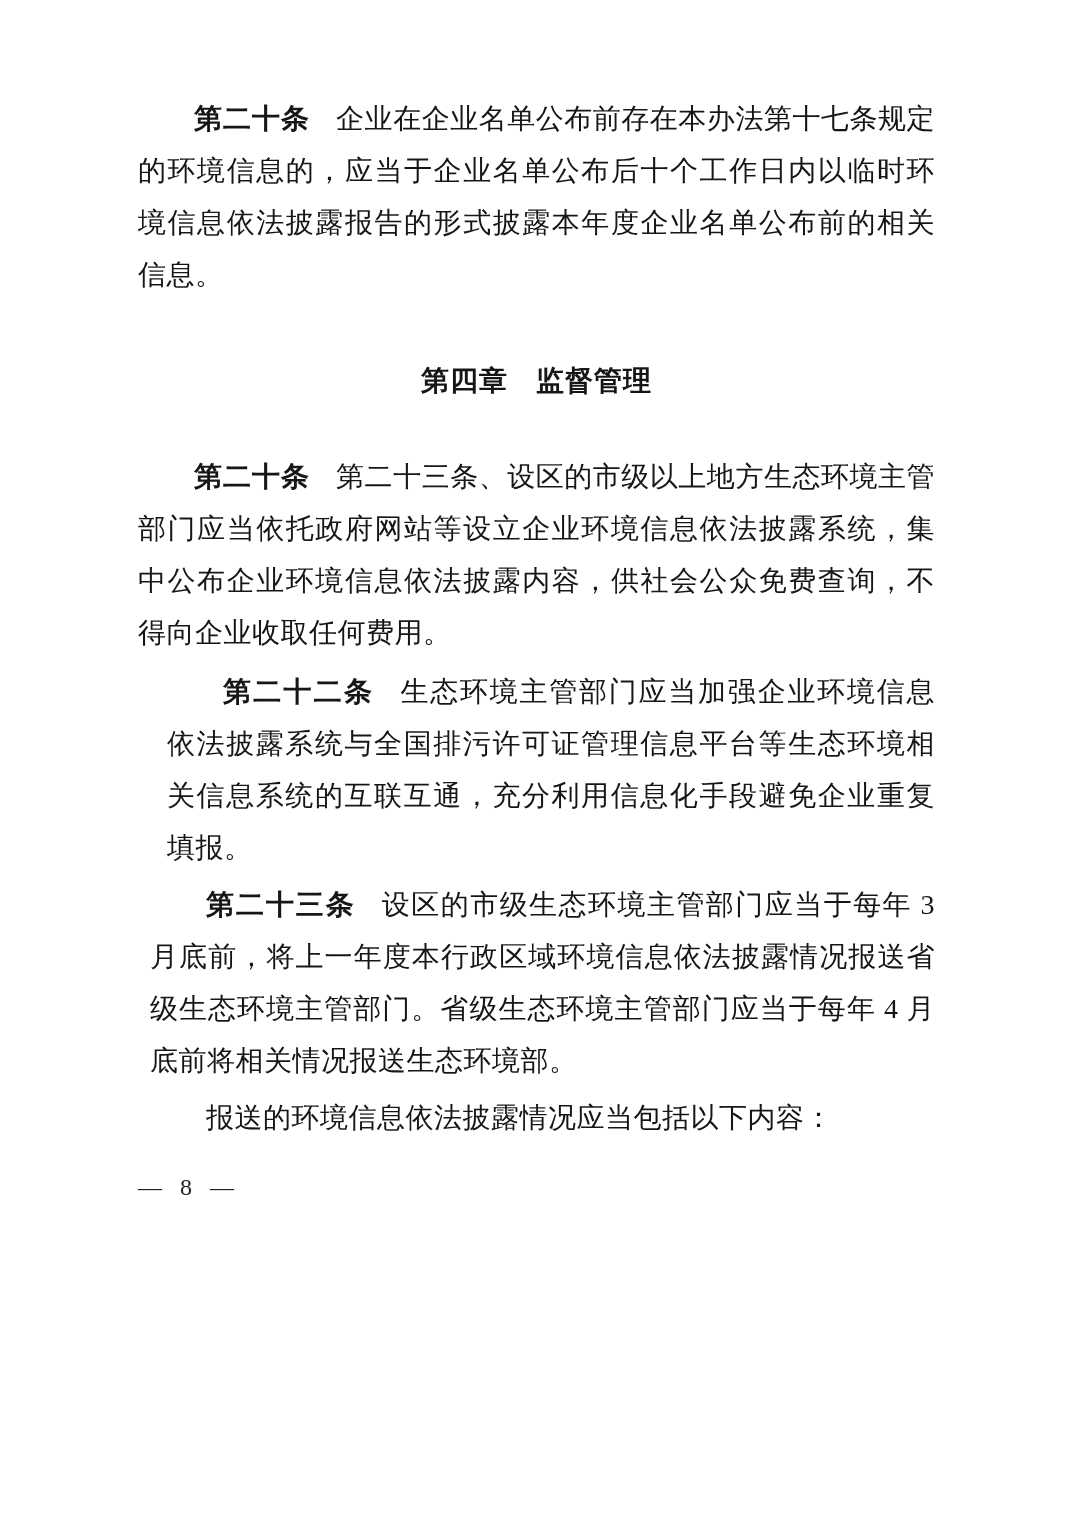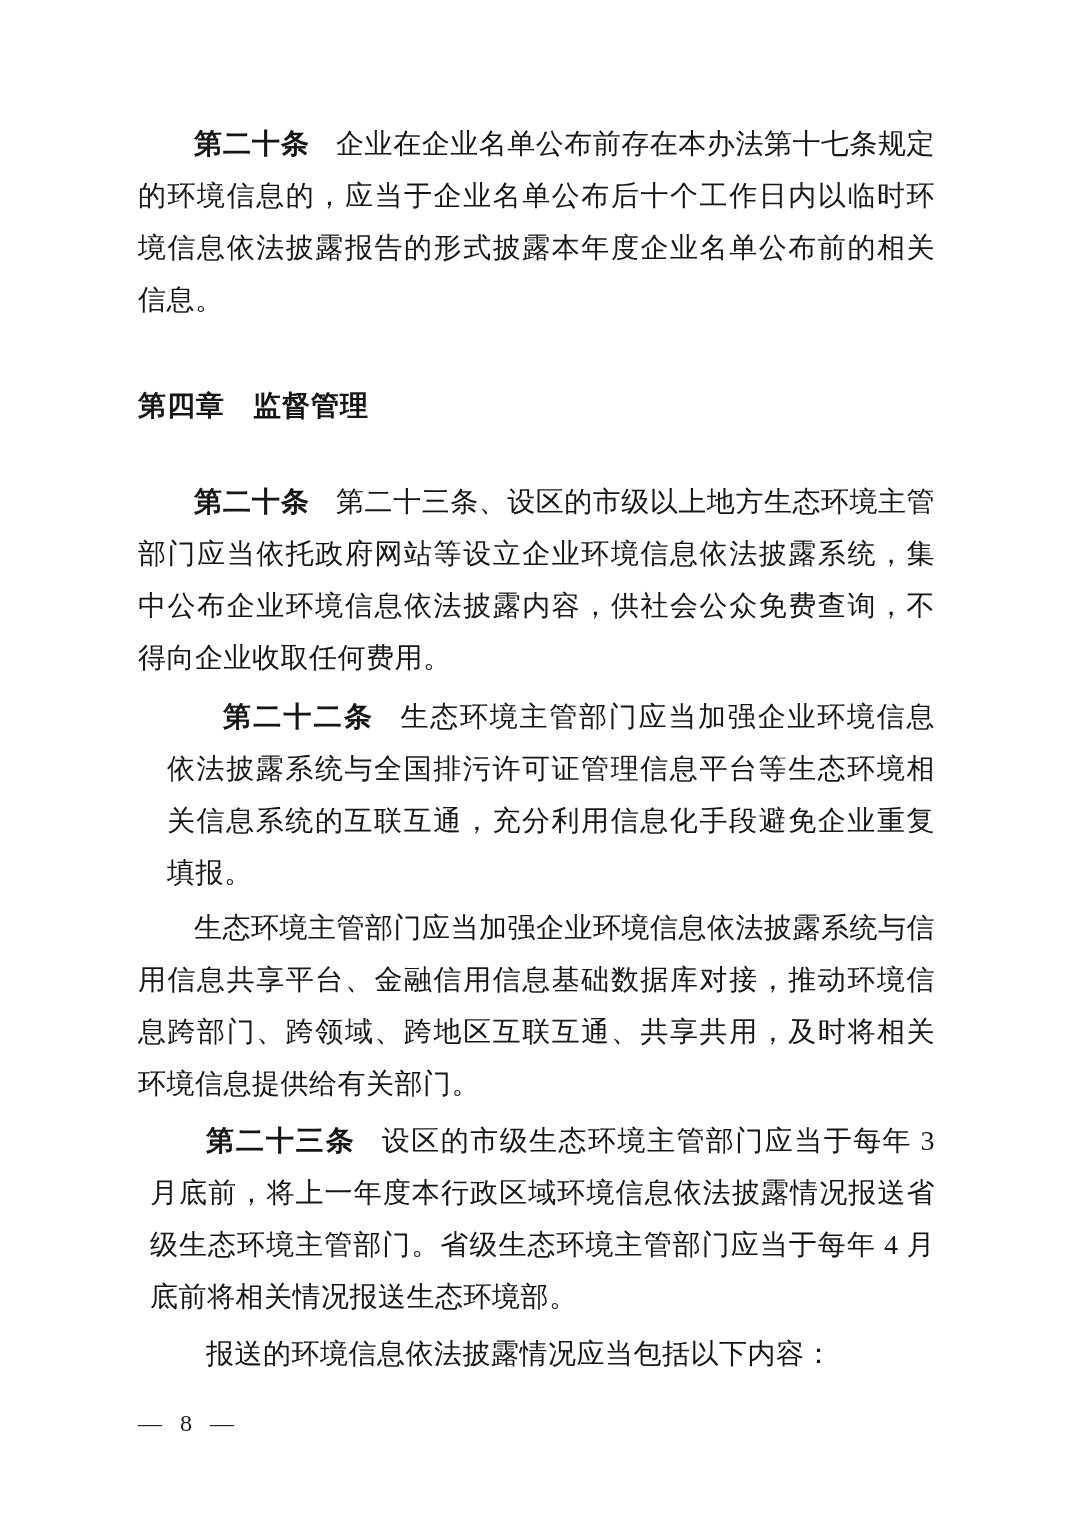--- a/index.html
+++ b/index.html
@@ -6,42 +6,42 @@
     margin: 0;
     padding: 0;
     background: #ffffff;
   }
   .page {
     position: relative;
     width: 1074px;
     height: 1520px;
     background: #ffffff;
     box-sizing: border-box;
-    padding: 118px 139px 0 138px;
+    padding: 93px 139px 0 138px;
     overflow: hidden;
     font-family: "Liberation Serif", serif;
     font-size: 28px;
     line-height: 52px;
     color: #161616;
   }
   .para {
     margin: 0;
     text-align: justify;
     text-indent: 56px;
     letter-spacing: 0.5px;
   }
   .article-label {
     font-family: "Liberation Sans", sans-serif;
     font-weight: bold;
     letter-spacing: 1px;
     margin-right: 26px;
   }
   .chapter {
     margin: 54px 0 44px 0;
-    text-align: left;
+    text-align: center;
     font-family: "Liberation Sans", sans-serif;
     font-weight: bold;
     letter-spacing: 1px;
   }
   .chapter-num {
     margin-right: 28px;
   }
   .mt7 { margin-top: 7px; margin-left: 29px; }
   .mt3 { margin-top: 3px; }
   .mt5 { margin-top: 5px; margin-left: 12px; }
@@ -62,21 +62,20 @@
   <p class="para"><span class="article-label">第二十条</span><span>企业在企业名单公布前存在本办法第十七条规定的环境信息的，应当于企业名单公布后十个工作日内以临时环境信息依法披露报告的形式披露本年度企业名单公布前的相关信息。</span></p>
 
   <div class="chapter">
     <span class="chapter-num">第四章</span><span>监督管理</span>
   </div>
 
   <p class="para"><span class="article-label">第二十条</span><span>第二十三条、设区的市级以上地方生态环境主管部门应当依托政府网站等设立企业环境信息依法披露系统，集中公布企业环境信息依法披露内容，供社会公众免费查询，不得向企业收取任何费用。</span></p>
 
   <p class="para mt7"><span class="article-label">第二十二条</span><span>生态环境主管部门应当加强企业环境信息依法披露系统与全国排污许可证管理信息平台等生态环境相关信息系统的互联互通，充分利用信息化手段避免企业重复填报。</span></p>
 
-  <p class="para mt3"><span>生态环境主管部门应当加强企业环境信息依法披露系统与信用信息共享平台、金融信用信息基础数据库对接，推动环境信息跨部门、跨领域、跨地区互联互通、共享共用，及时将相关环境信息提供给有关部门。</span></p>
 
   <p class="para mt5"><span class="article-label">第二十三条</span><span>设区的市级生态环境主管部门应当于每年 3 月底前，将上一年度本行政区域环境信息依法披露情况报送省级生态环境主管部门。省级生态环境主管部门应当于每年 4 月底前将相关情况报送生态环境部。</span></p>
 
   <p class="para mt5"><span>报送的环境信息依法披露情况应当包括以下内容：</span></p>
 
   <div class="footer">— 8 —</div>
 
 </div>
 
 </body></html>

